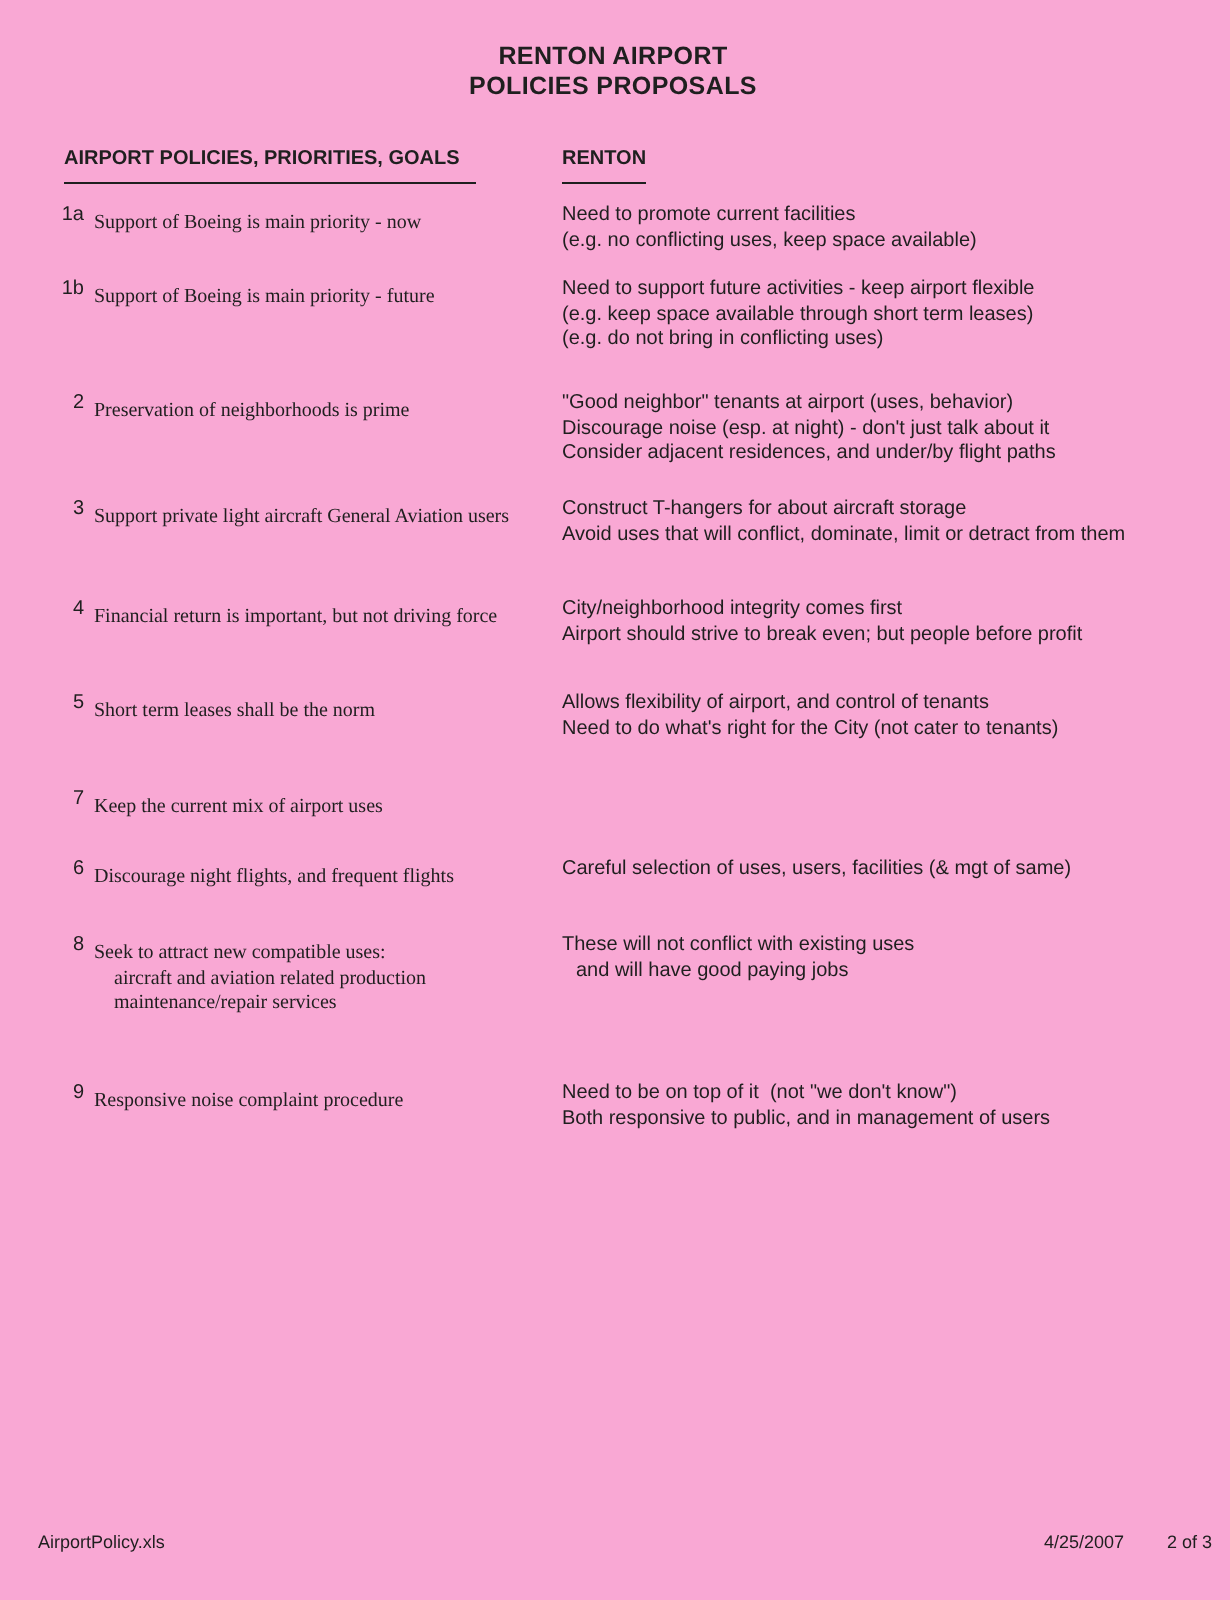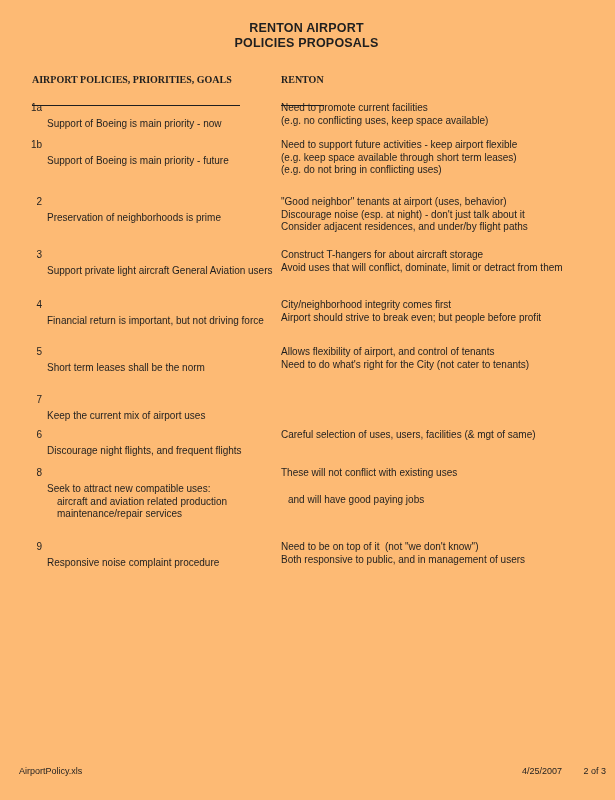--- a/index.html
+++ b/index.html
@@ -1,20 +1,20 @@
 <!DOCTYPE html>
 <html><head>
 <meta charset="utf-8">
 <style>
   html, body { margin: 0; padding: 0; background: #ffffff; }
   .page {
     position: relative;
     width: 615px;
     height: 800px;
-    background: #fdba74;
+    background: #f9a8d4;
     font-family: "Liberation Sans", "DejaVu Sans", sans-serif;
     color: #1f1f1f;
     overflow: hidden;
   }
   .doc-title {
     position: absolute;
     top: 21px;
     left: 0;
     width: 613px;
     text-align: center;
@@ -26,45 +26,44 @@
   .col-header {
     position: absolute;
     top: 74px;
     font-weight: bold;
     font-size: 10px;
     line-height: 12px;
   }
   .col-header .ul {
     display: inline-block;
     border-bottom: 1.2px solid #1f1f1f;
-    padding-bottom: 19px;
-    font-family: Liberation Serif, serif;
+    padding-bottom: 5px;
   }
   .goals-header { left: 32px; }
   .goals-header .ul { padding-right: 8px; }
   .notes-header { left: 281px; }
   .row {
     position: absolute;
     left: 0;
     width: 615px;
     font-size: 10px;
     line-height: 12.5px;
   }
   .num {
     position: absolute;
     left: 20px;
     top: 0;
     width: 22px;
     text-align: right;
   }
-  .goal { position: absolute; left: 47px; top: 16px; }
+  .goal { position: absolute; left: 47px; top: 4px; font-family: Liberation Serif, serif; }
   .notes { position: absolute; left: 281px; top: 0; }
   .line { white-space: pre; }
   .goal .indent { padding-left: 10px; }
-  .notes .indent { padding-left: 7px; margin-top: 14px; }
+  .notes .indent { padding-left: 7px; }
   .footer {
     position: absolute;
     top: 766px;
     left: 0;
     width: 615px;
     font-size: 9px;
     line-height: 11px;
   }
   .footer-filename { position: absolute; left: 19px; top: 0; }
   .footer-page { position: absolute; left: 0; top: 0; width: 606px; text-align: right; }

